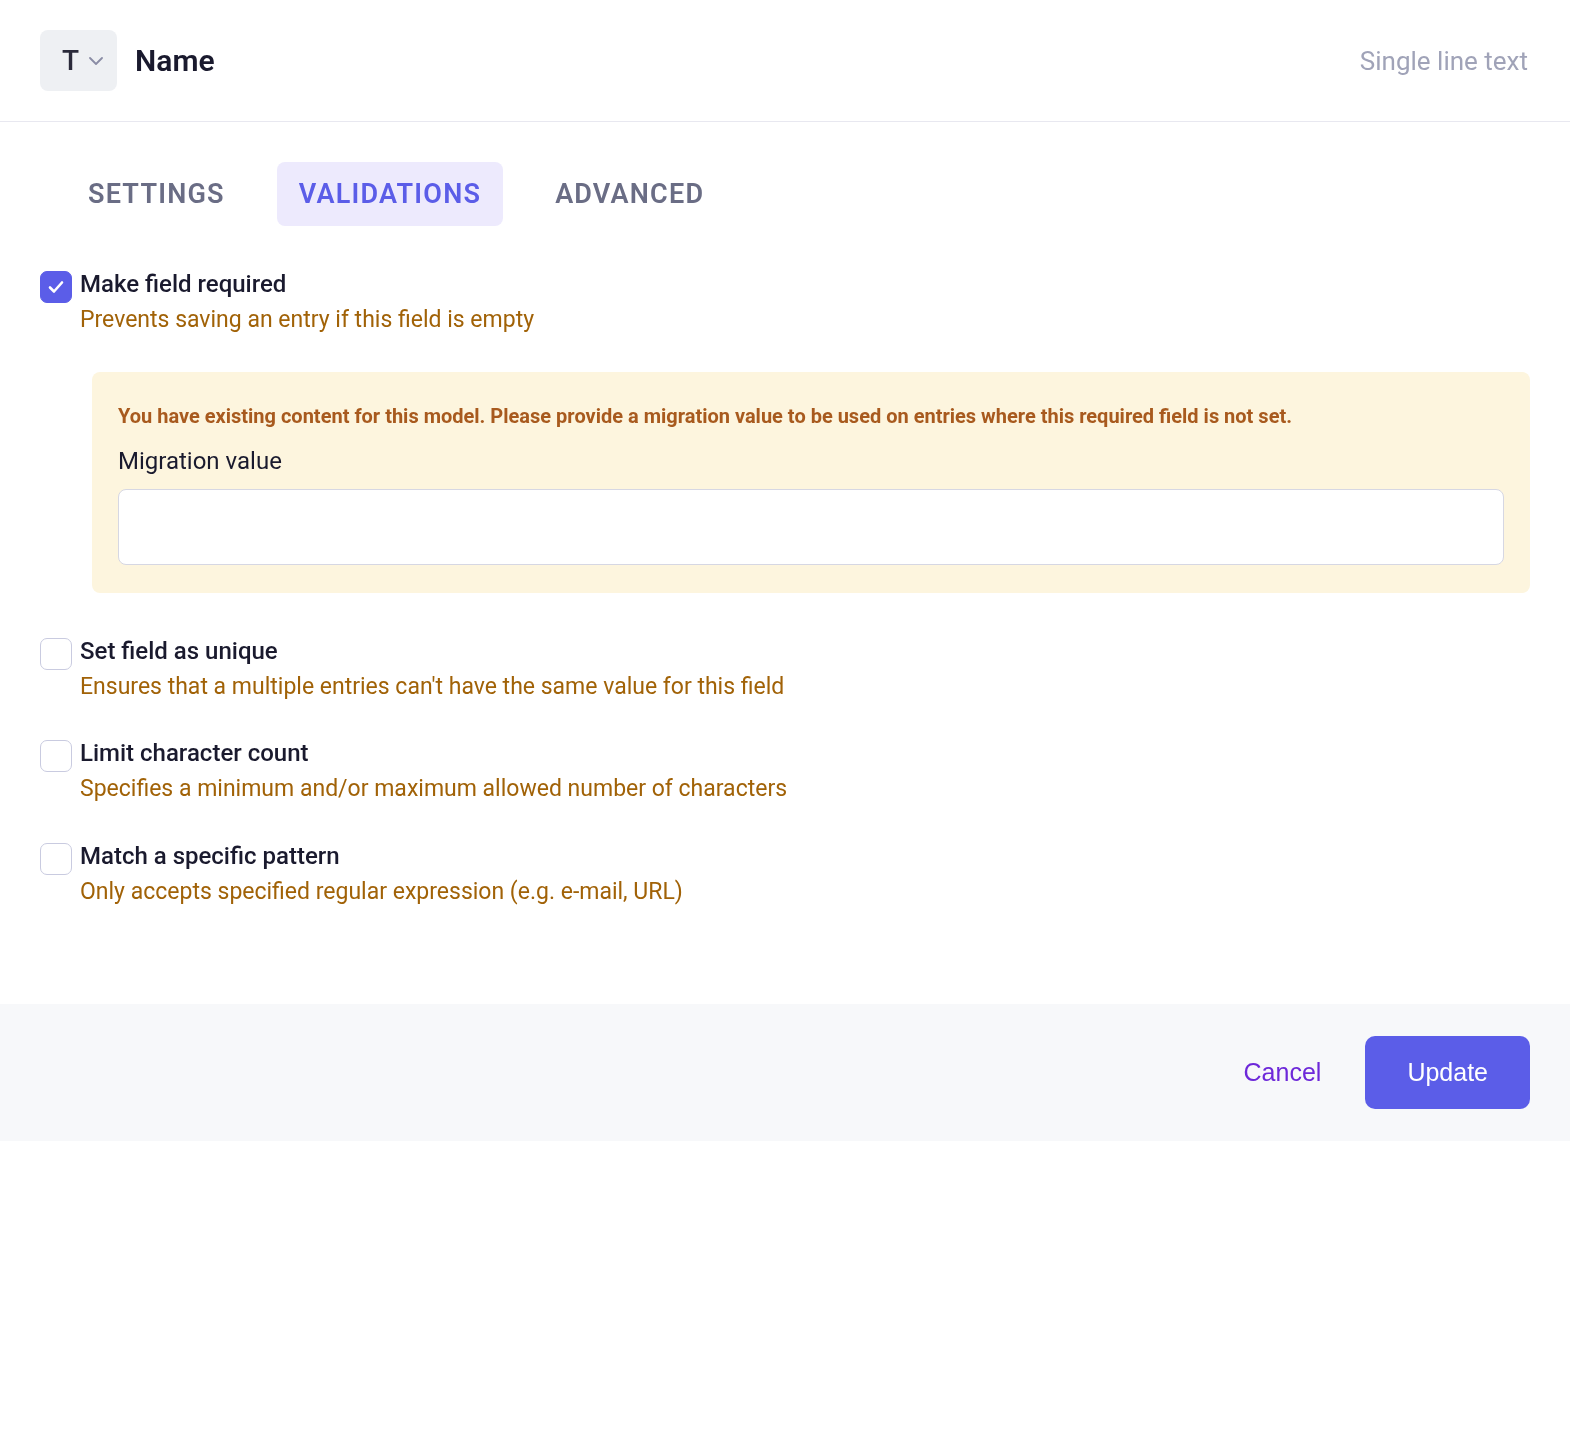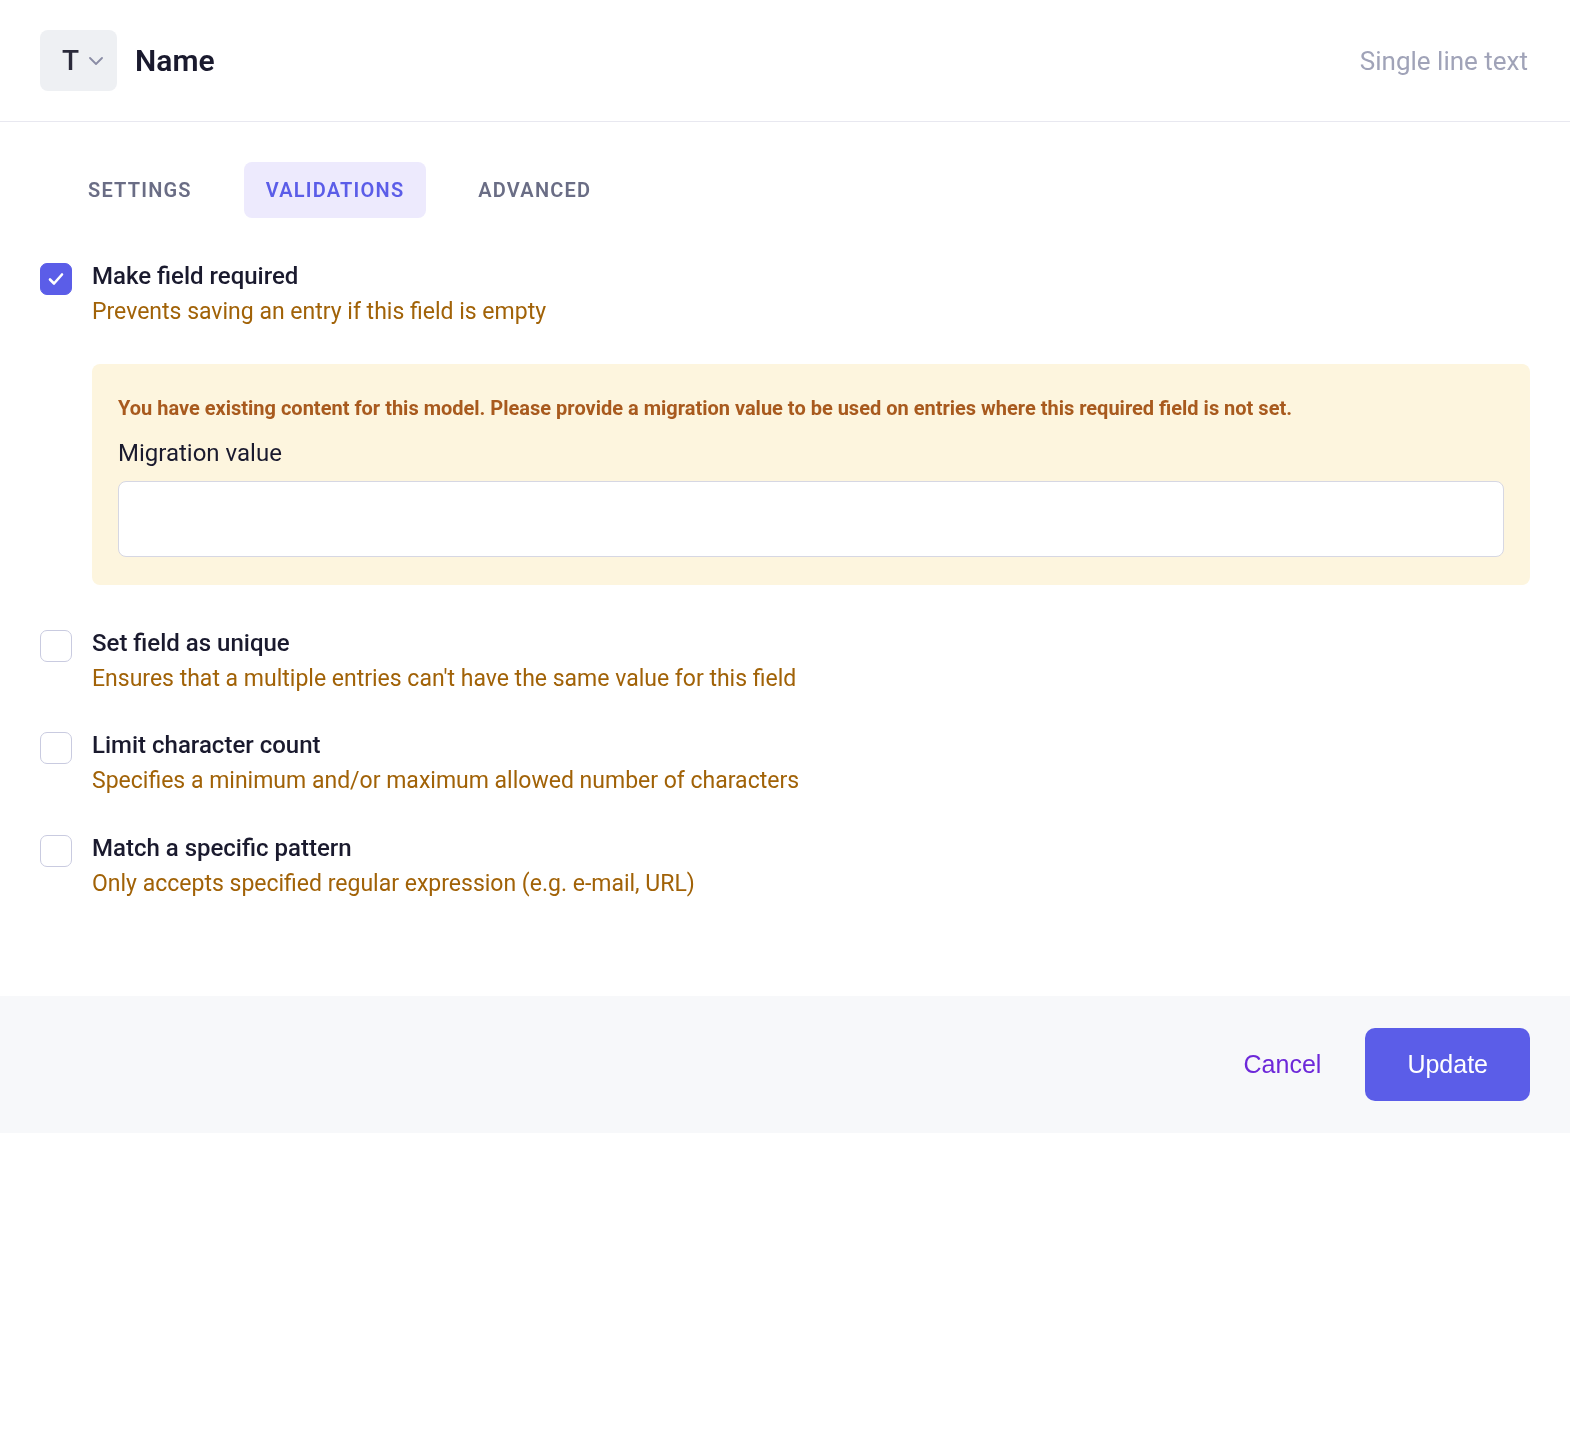--- a/index.html
+++ b/index.html
@@ -55,35 +55,35 @@
     .content {
       padding: 40px 40px 60px 40px;
     }
     .tabs {
       display: flex;
       gap: 30px;
       margin-bottom: 44px;
       margin-left: 26px;
     }
     .tab {
-      font-size: 20px;
+      font-size: 27px;
       font-weight: 600;
       letter-spacing: 1.2px;
       padding: 16px 22px;
       border-radius: 8px;
       color: #6a6d85;
       cursor: pointer;
     }
     .tab.active {
       background: #edeafd;
       color: #5b5de8;
     }
     .option {
       display: flex;
-      gap: 20px;
+      gap: 8px;
       margin-bottom: 36px;
     }
     .checkbox {
       width: 32px;
       height: 32px;
       min-width: 32px;
       border: 1.7px solid #c9cbe0;
       border-radius: 7px;
       background: #fff;
       display: flex;

